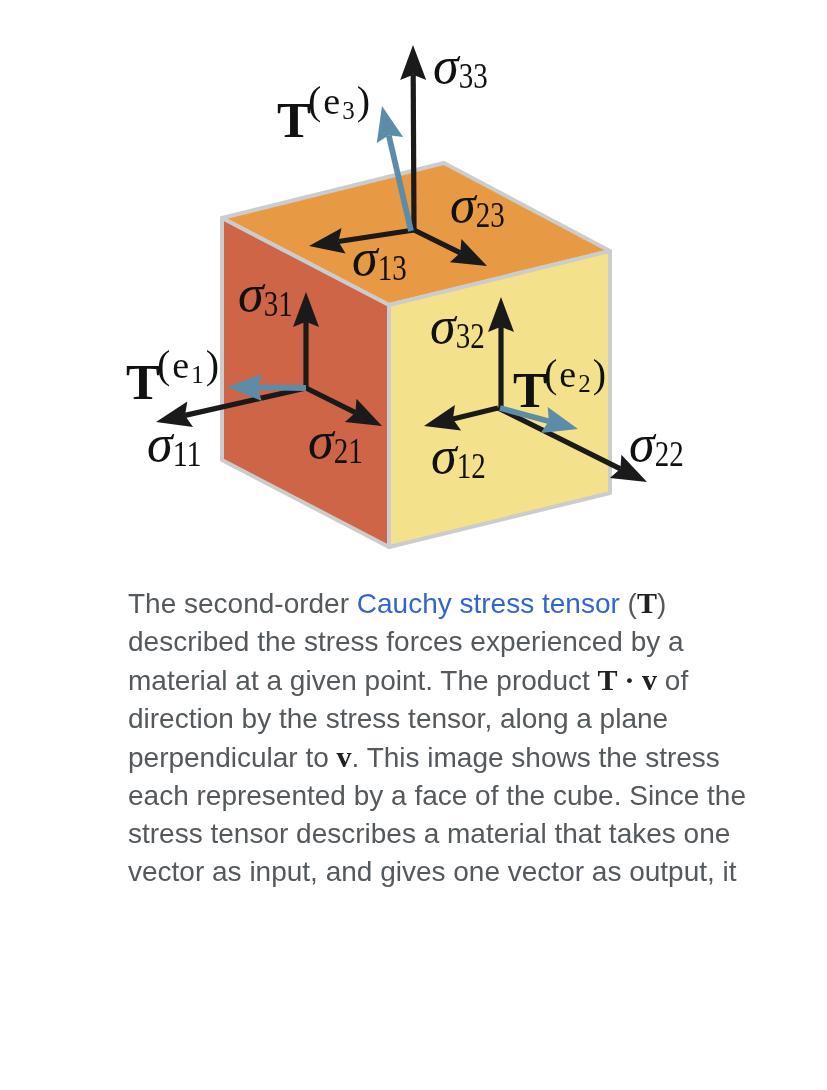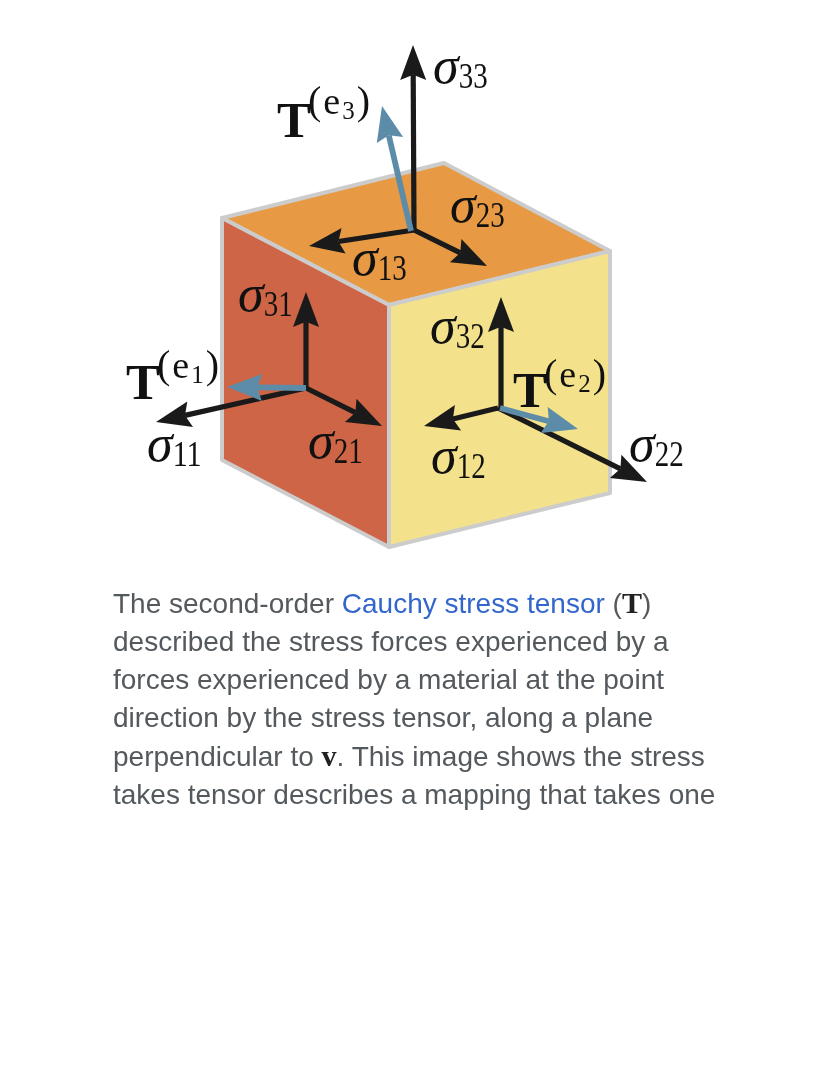--- a/index.html
+++ b/index.html
@@ -1,19 +1,19 @@
 <!DOCTYPE html>
 <html><head>
 <meta charset="utf-8">
 <style>
 html,body{margin:0;padding:0;background:#ffffff;width:827px;height:1090px;overflow:hidden;}
 #fig{position:absolute;left:0;top:0;}
 #cap{position:absolute;left:113px;top:0;width:620px;
  font-family:"Liberation Sans",sans-serif;font-size:28px;line-height:38px;color:#54595d;}
-#cap .ln{white-space:nowrap;}
+#cap .ln{white-space:nowrap;margin-left:15px;}
 a{color:#3366cc;text-decoration:none;}
 b.m{font-family:"Liberation Serif",serif;font-weight:bold;color:#202122;font-size:30px;}
 </style>
 </head>
 <body>
 <svg id="fig" width="827" height="570" viewBox="0 0 827 570">
 
   <g stroke="#cccccc" stroke-width="4" stroke-linejoin="round">
     <polygon points="222,218 444,163 610,251 389,305" fill="#e79a43"></polygon>
     <polygon points="222,218 389,305 389,547 222,460" fill="#ce6546"></polygon>
@@ -64,17 +64,19 @@
     <text x="308" y="114" font-size="40" letter-spacing="2">(<tspan font-size="38">e</tspan><tspan font-size="25" dy="5">3</tspan><tspan font-size="40" dy="-5">)</tspan></text>
     <text x="126" y="399" font-weight="bold" font-size="51">T</text>
     <text x="157" y="378" font-size="40" letter-spacing="2">(<tspan font-size="38">e</tspan><tspan font-size="25" dy="5">1</tspan><tspan font-size="40" dy="-5">)</tspan></text>
     <text x="513" y="407" font-weight="bold" font-size="51">T</text>
     <text x="544" y="387" font-size="40" letter-spacing="2">(<tspan font-size="38">e</tspan><tspan font-size="25" dy="5">2</tspan><tspan font-size="40" dy="-5">)</tspan></text>
   </g>
 </svg>
 <div id="cap" style="top:584px;">
 <div class="ln">The second-order <a href="#">Cauchy stress tensor</a> (<b class="m">T</b>)</div>
 <div class="ln">described the stress forces experienced by a</div>
-<div class="ln">forces experienced by a material at the point</div>
+<div class="ln">material at a given point. The product <b class="m">T · v</b> of</div>
 <div class="ln">direction by the stress tensor, along a plane</div>
 <div class="ln">perpendicular to <b class="m">v</b>. This image shows the stress</div>
-<div class="ln">takes tensor describes a mapping that takes one</div>
+<div class="ln">each represented by a face of the cube. Since the</div>
+<div class="ln">stress tensor describes a material that takes one</div>
+<div class="ln">vector as input, and gives one vector as output, it</div>
 </div>
 
 </body></html>

